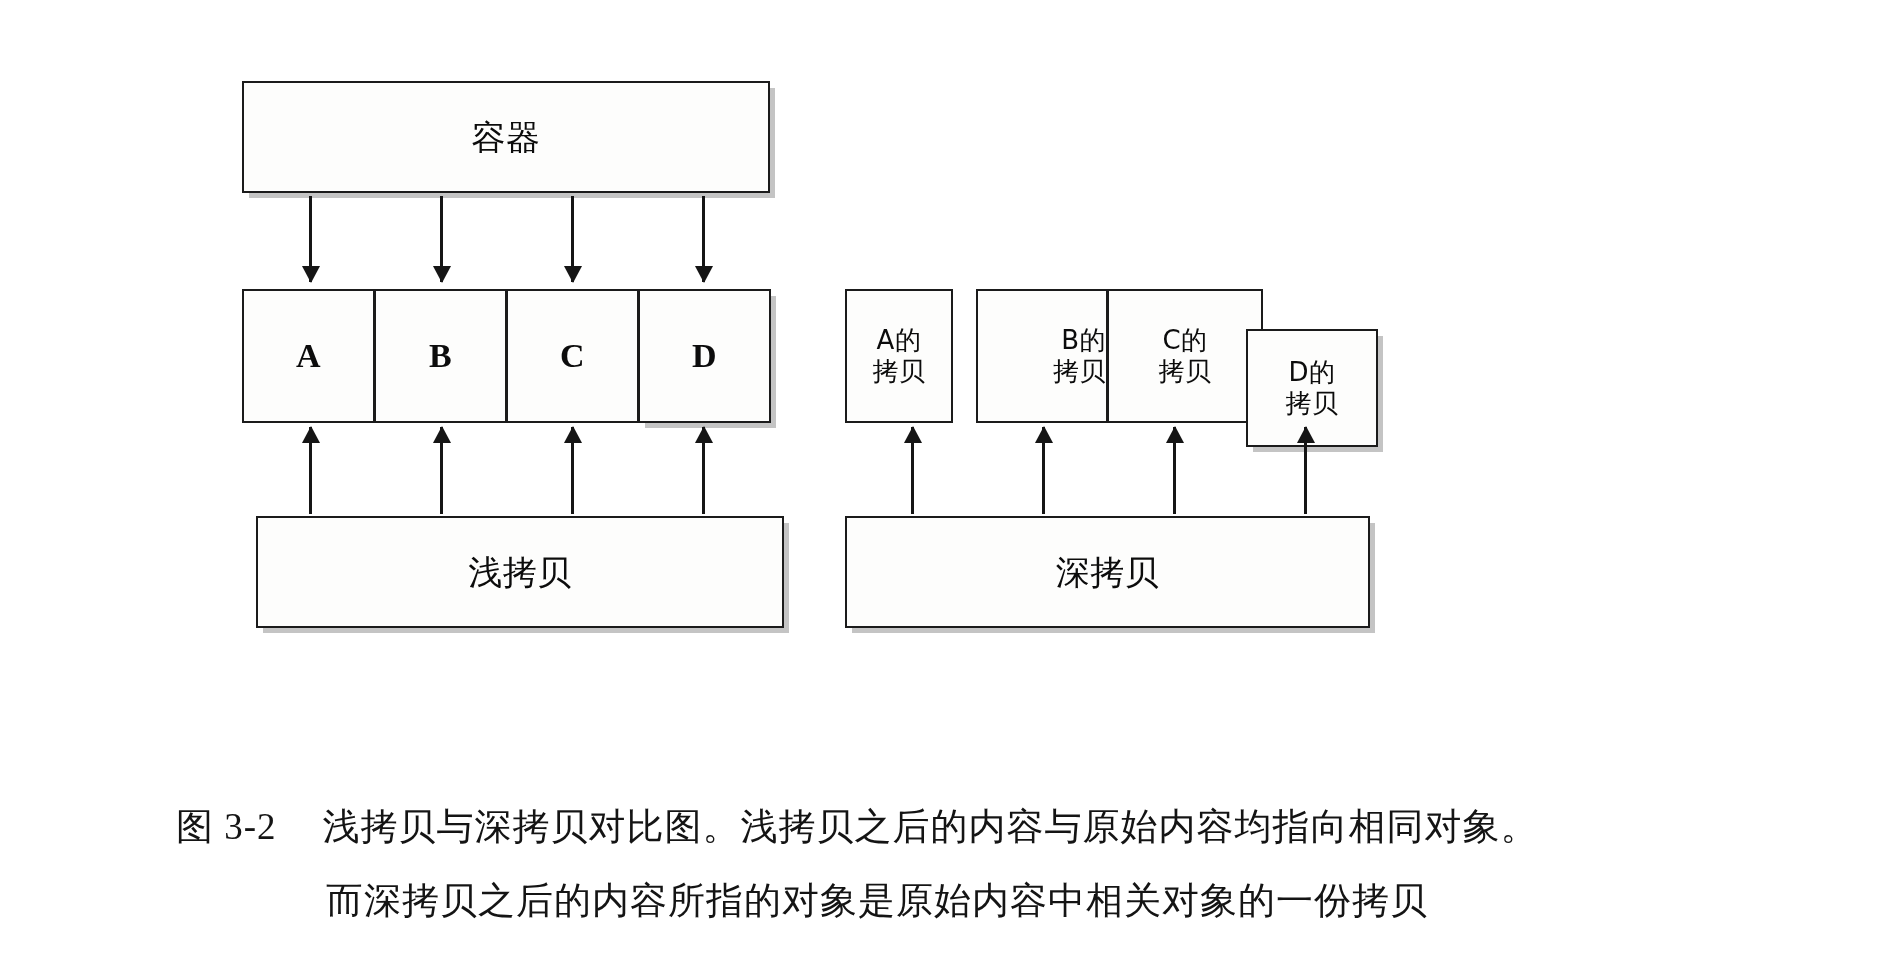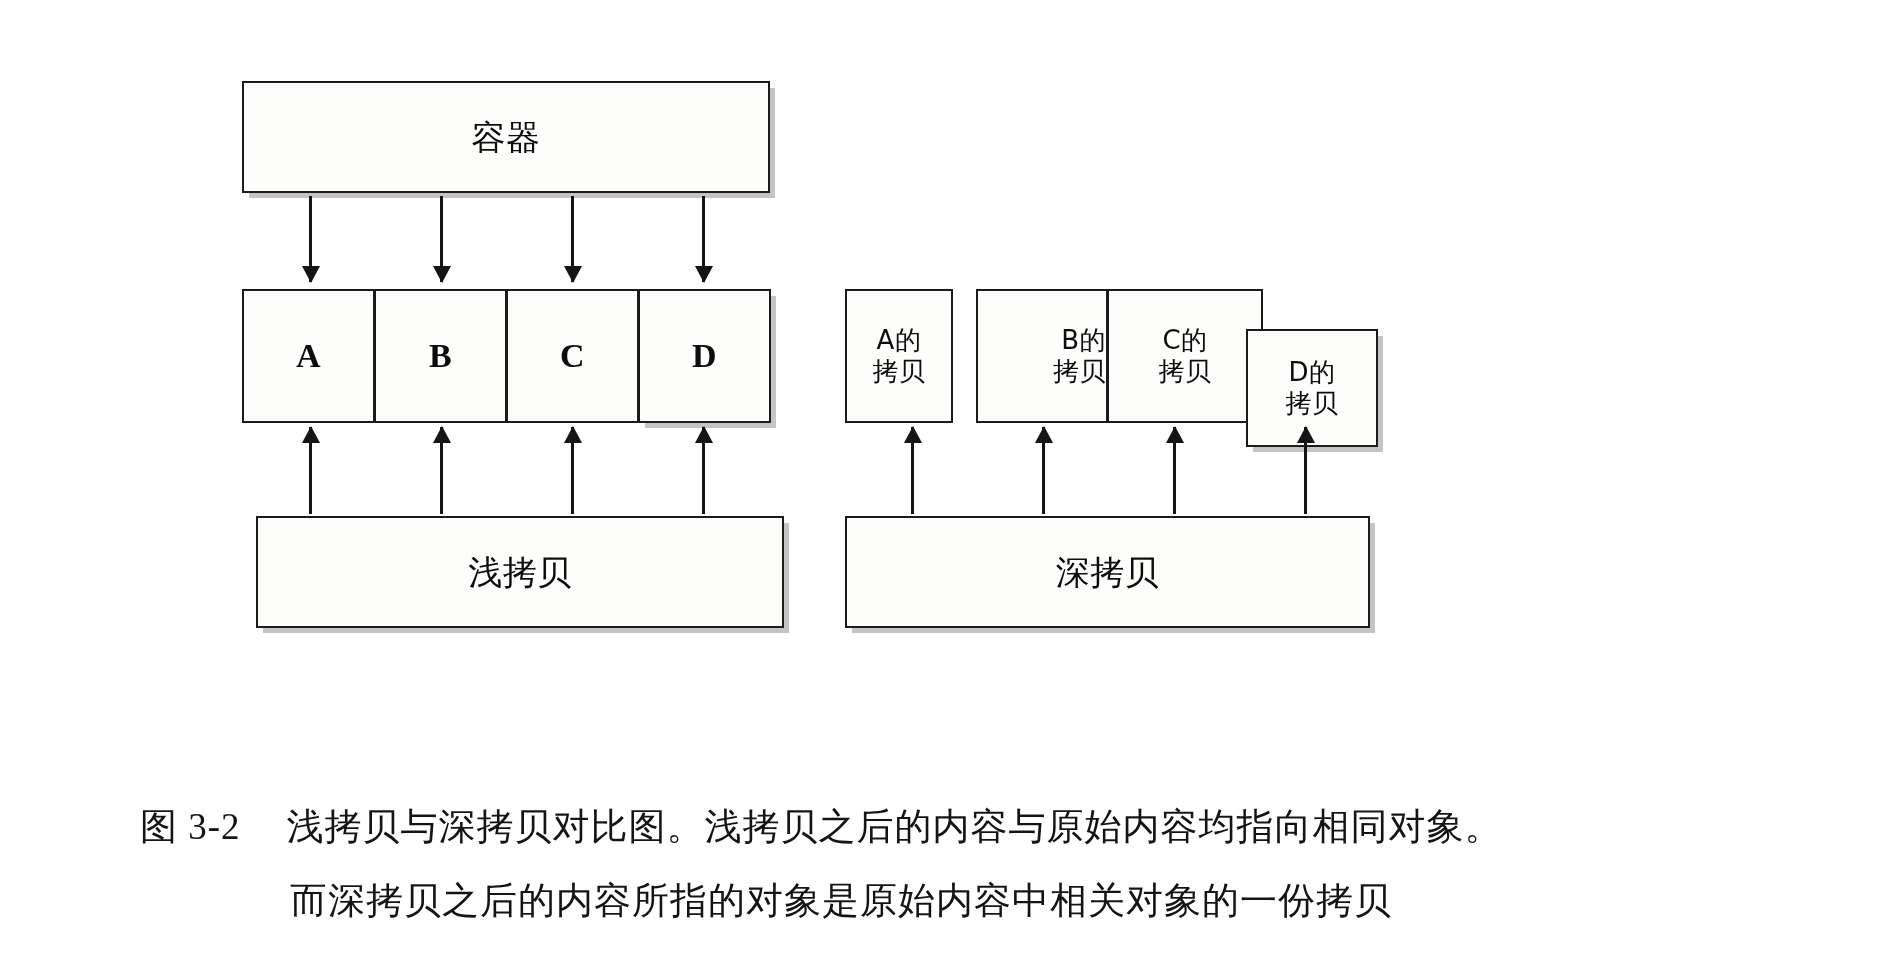--- a/index.html
+++ b/index.html
@@ -103,20 +103,21 @@
     width: 1880px;
   }
   .cap-line {
     display: flex;
     align-items: flex-end;
     font-size: 37px;
     line-height: 74px;
     color: #141414;
     letter-spacing: 1px;
     white-space: nowrap;
+    padding-left: 36px;
   }
   .cap-label {
     font-family: "Liberation Serif", "DejaVu Serif", serif;
     padding-left: 140px;
     padding-right: 46px;
   }
   .cap-text {
     font-family: Liberation Serif, serif;
     font-weight: 400;
   }

